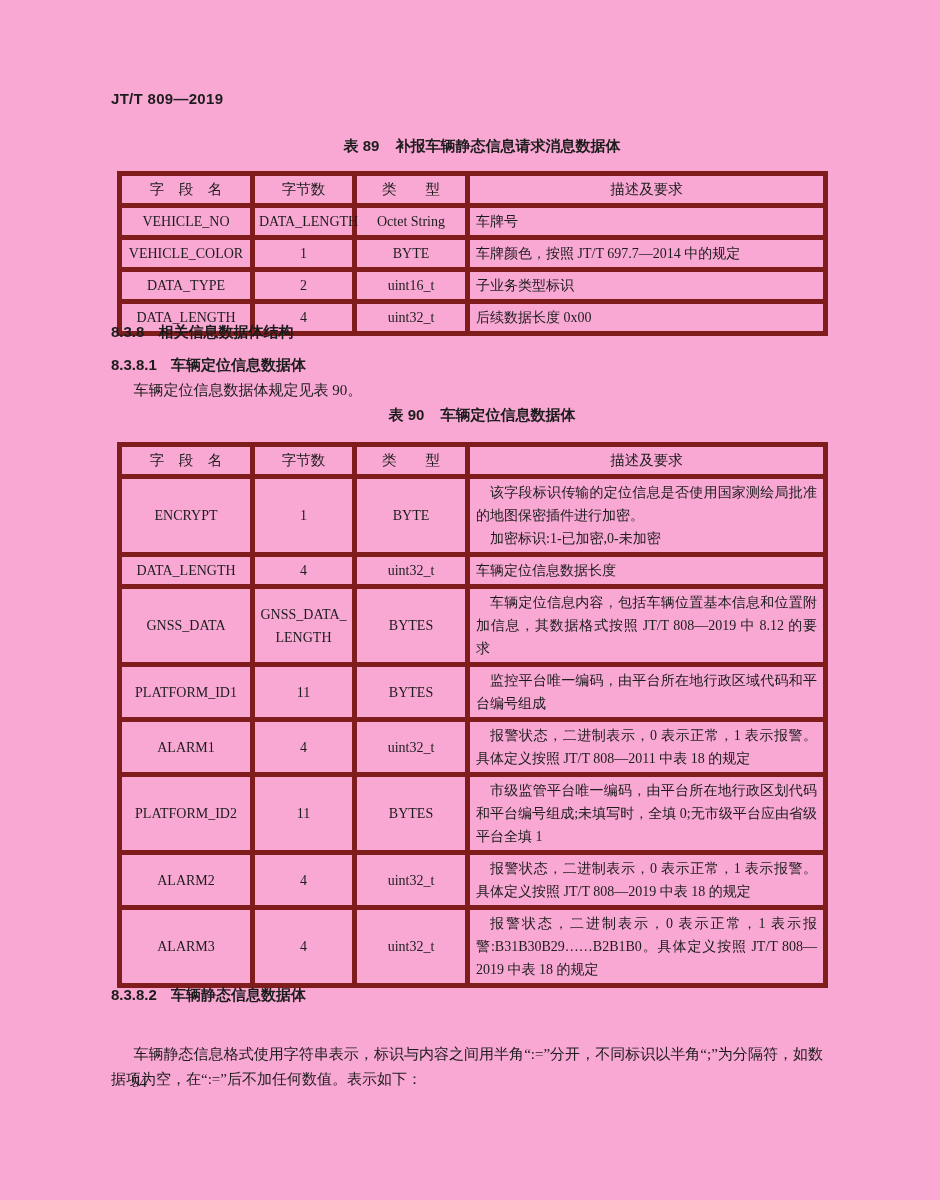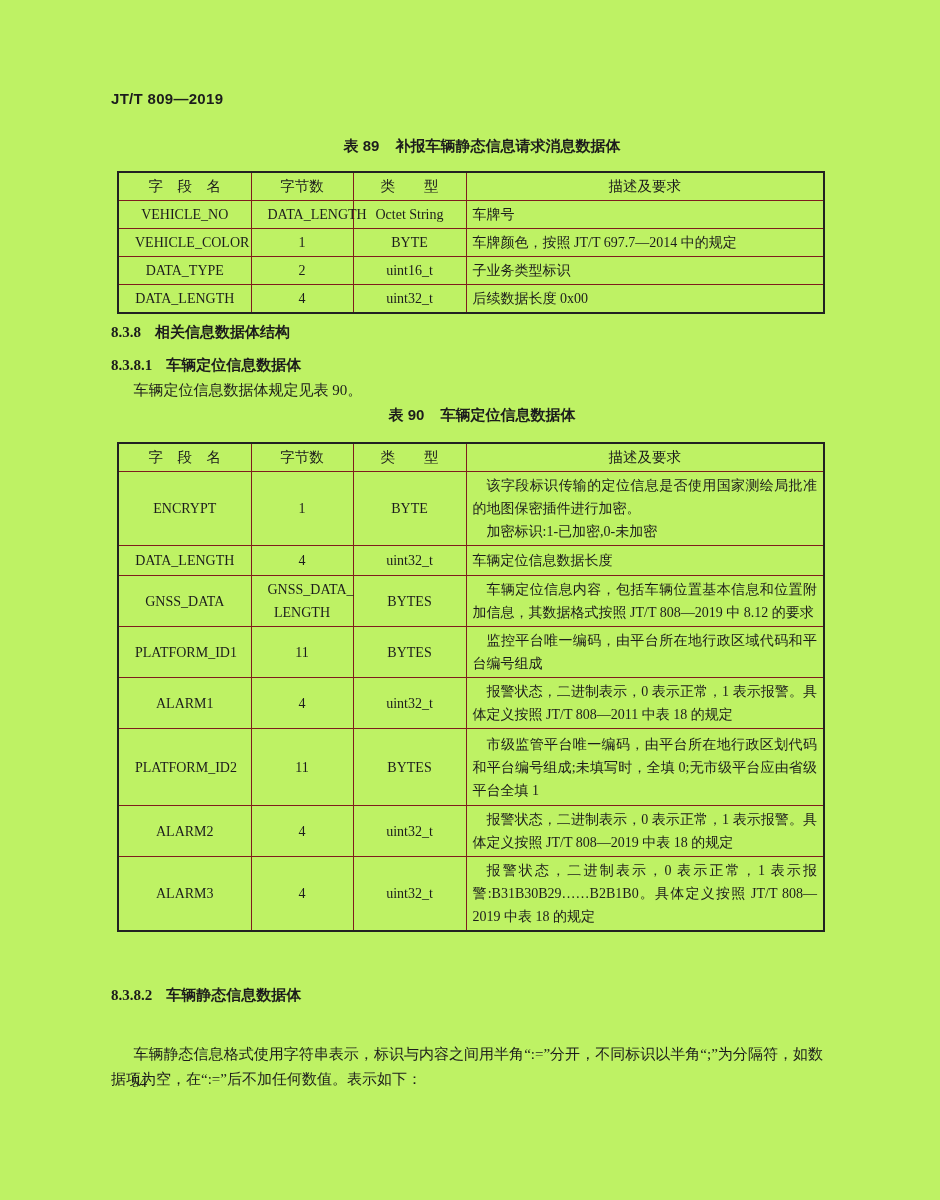--- a/index.html
+++ b/index.html
@@ -1,21 +1,21 @@
 <!DOCTYPE html>
 <html><head>
 <meta charset="utf-8">
 <style>
   html,body{margin:0;padding:0;}
   body{
     width:940px;height:1200px;background:#ffffff;color:#1c1c1c;
     font-family:"Liberation Serif","DejaVu Serif",serif;
     -webkit-font-smoothing:antialiased;
   }
-  .page{position:relative;width:940px;height:1200px;background:#bef264;overflow:hidden;}
+  .page{position:relative;width:940px;height:1200px;background:#f9a8d4;overflow:hidden;}
 
   .std-number{
     position:absolute;left:111px;top:90px;
     font-family:"Liberation Sans","DejaVu Sans",sans-serif;
     font-weight:600;font-size:15px;letter-spacing:0.3px;
   }
 
   .tbl-caption{
     position:absolute;left:12px;width:940px;text-align:center;
     font-family:"Liberation Sans","DejaVu Sans",sans-serif;
@@ -25,22 +25,22 @@
   #cap89{top:137px;}
   #cap90{top:406px;}
 
   table{
     position:absolute;left:117px;border-collapse:collapse;table-layout:fixed;
     width:706px;font-size:14px;
   }
   #t89{top:171px;}
   #t90{top:442px;}
   td{
-    border:1px solid #7f1d1d;vertical-align:middle;
-    padding:2px 16px;line-height:23px;
+    border:5px solid #7f1d1d;vertical-align:middle;
+    padding:2px 4px;line-height:23px;
   }
   table{border:2px solid #222;}
   .col-f{width:133px;}
   .col-b{width:102px;}
   .col-t{width:113px;}
   .col-d{width:358px;}
   td.cc{text-align:center;}
   td.cd{text-align:left;padding-left:6px;padding-right:6px;}
   tr.hdr td{text-align:center;font-size:14.5px;}
   #t89 tr.hdr{height:27px;}
@@ -53,21 +53,21 @@
   #t90 tr:nth-child(6){height:50px;font-family:Liberation Serif, serif;}
   #t90 tr:nth-child(7){height:77px;}
   #t90 tr:nth-child(8){height:51px;}
   #t90 tr:nth-child(9){height:49px;}
   #t90 tr:nth-child(10){height:75px;}
   td p{margin:0;text-align:justify;}
   td p.ind{text-indent:1em;}
 
   .sec-heading{
     position:absolute;left:111px;
-    font-family:Liberation Serif, serif;
+    font-family:Liberation Sans, sans-serif;
     font-weight:700;font-size:15px;
   }
   .sec-heading .sec-num{margin-right:14px;}
   #h838{top:323px;}
   #h8381{top:356px;}
   #h8382{top:986px;}
 
   .body-par{
     position:absolute;left:111px;width:712px;
     font-size:15px;line-height:25px;text-align:justify;text-indent:1.5em;margin:0;

